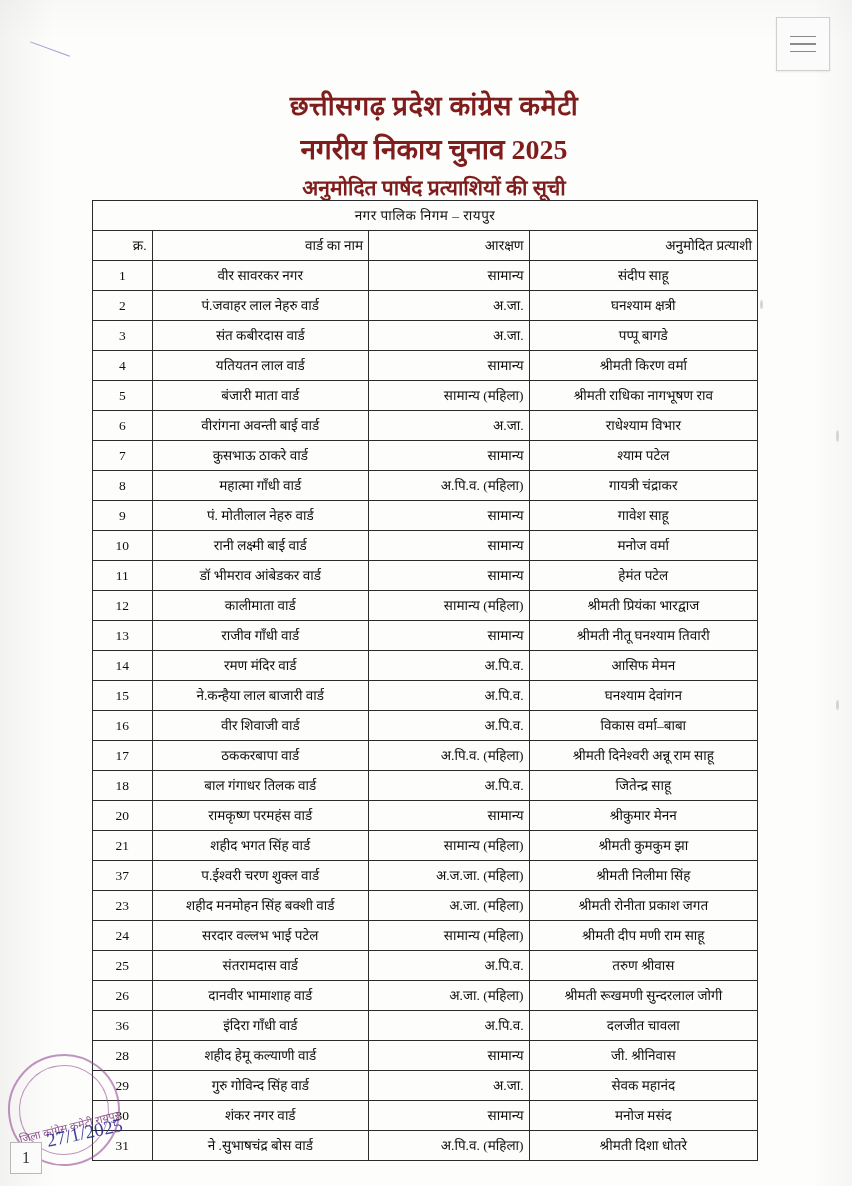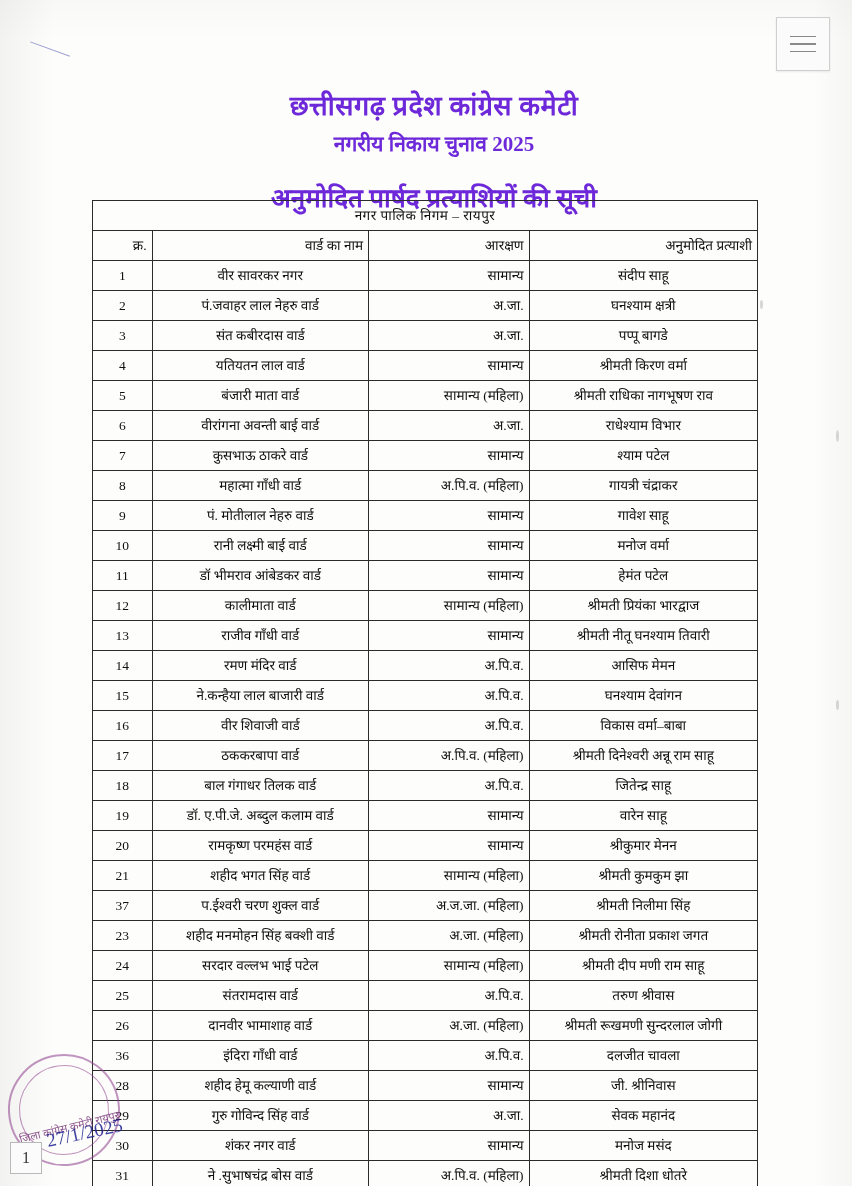--- a/index.html
+++ b/index.html
@@ -72,36 +72,36 @@
     font-family: "Liberation Serif", serif;
   }
 
   
   .doc-head {
     position: absolute;
     top: 86px;
     left: 16px;
     right: 0;
     text-align: center;
-    color: #6d28d9;
+    color: #7f1d1d;
     font-family: "Liberation Serif", serif;
   }
   .h-line1 {
     font-size: 27px;
     font-weight: bold;
     letter-spacing: 0.5px;
     margin-bottom: 6px;
   }
   .h-line2 {
+    font-size: 28px;
+    font-weight: bold;
+    margin-bottom: 6px;
+  }
+  .h-line3 {
     font-size: 21px;
-    font-weight: bold;
-    margin-bottom: 22px;
-  }
-  .h-line3 {
-    font-size: 26px;
     font-weight: bold;
   }
 
   
   .table-wrap {
     position: absolute;
     top: 200px;
     left: 92px;
     width: 666px;
   }
@@ -337,26 +337,20 @@
             <td class="c-res">अ.पि.व. (महिला)</td>
             <td class="c-cand">श्रीमती दिनेश्वरी अन्नू राम साहू</td>
           </tr>
           <tr>
             <td class="c-sn">18</td>
             <td class="c-ward">बाल गंगाधर तिलक वार्ड</td>
             <td class="c-res">अ.पि.व.</td>
             <td class="c-cand">जितेन्द्र साहू</td>
           </tr>
           <tr>
-            <td class="c-sn">19</td>
-            <td class="c-ward">डॉ. ए.पी.जे. अब्दुल कलाम वार्ड</td>
-            <td class="c-res">सामान्य</td>
-            <td class="c-cand">वारेन साहू</td>
-          </tr>
-          <tr>
             <td class="c-sn">20</td>
             <td class="c-ward">रामकृष्ण परमहंस वार्ड</td>
             <td class="c-res">सामान्य</td>
             <td class="c-cand">श्रीकुमार मेनन</td>
           </tr>
           <tr>
             <td class="c-sn">21</td>
             <td class="c-ward">शहीद भगत सिंह वार्ड</td>
             <td class="c-res">सामान्य (महिला)</td>
             <td class="c-cand">श्रीमती कुमकुम झा</td>

